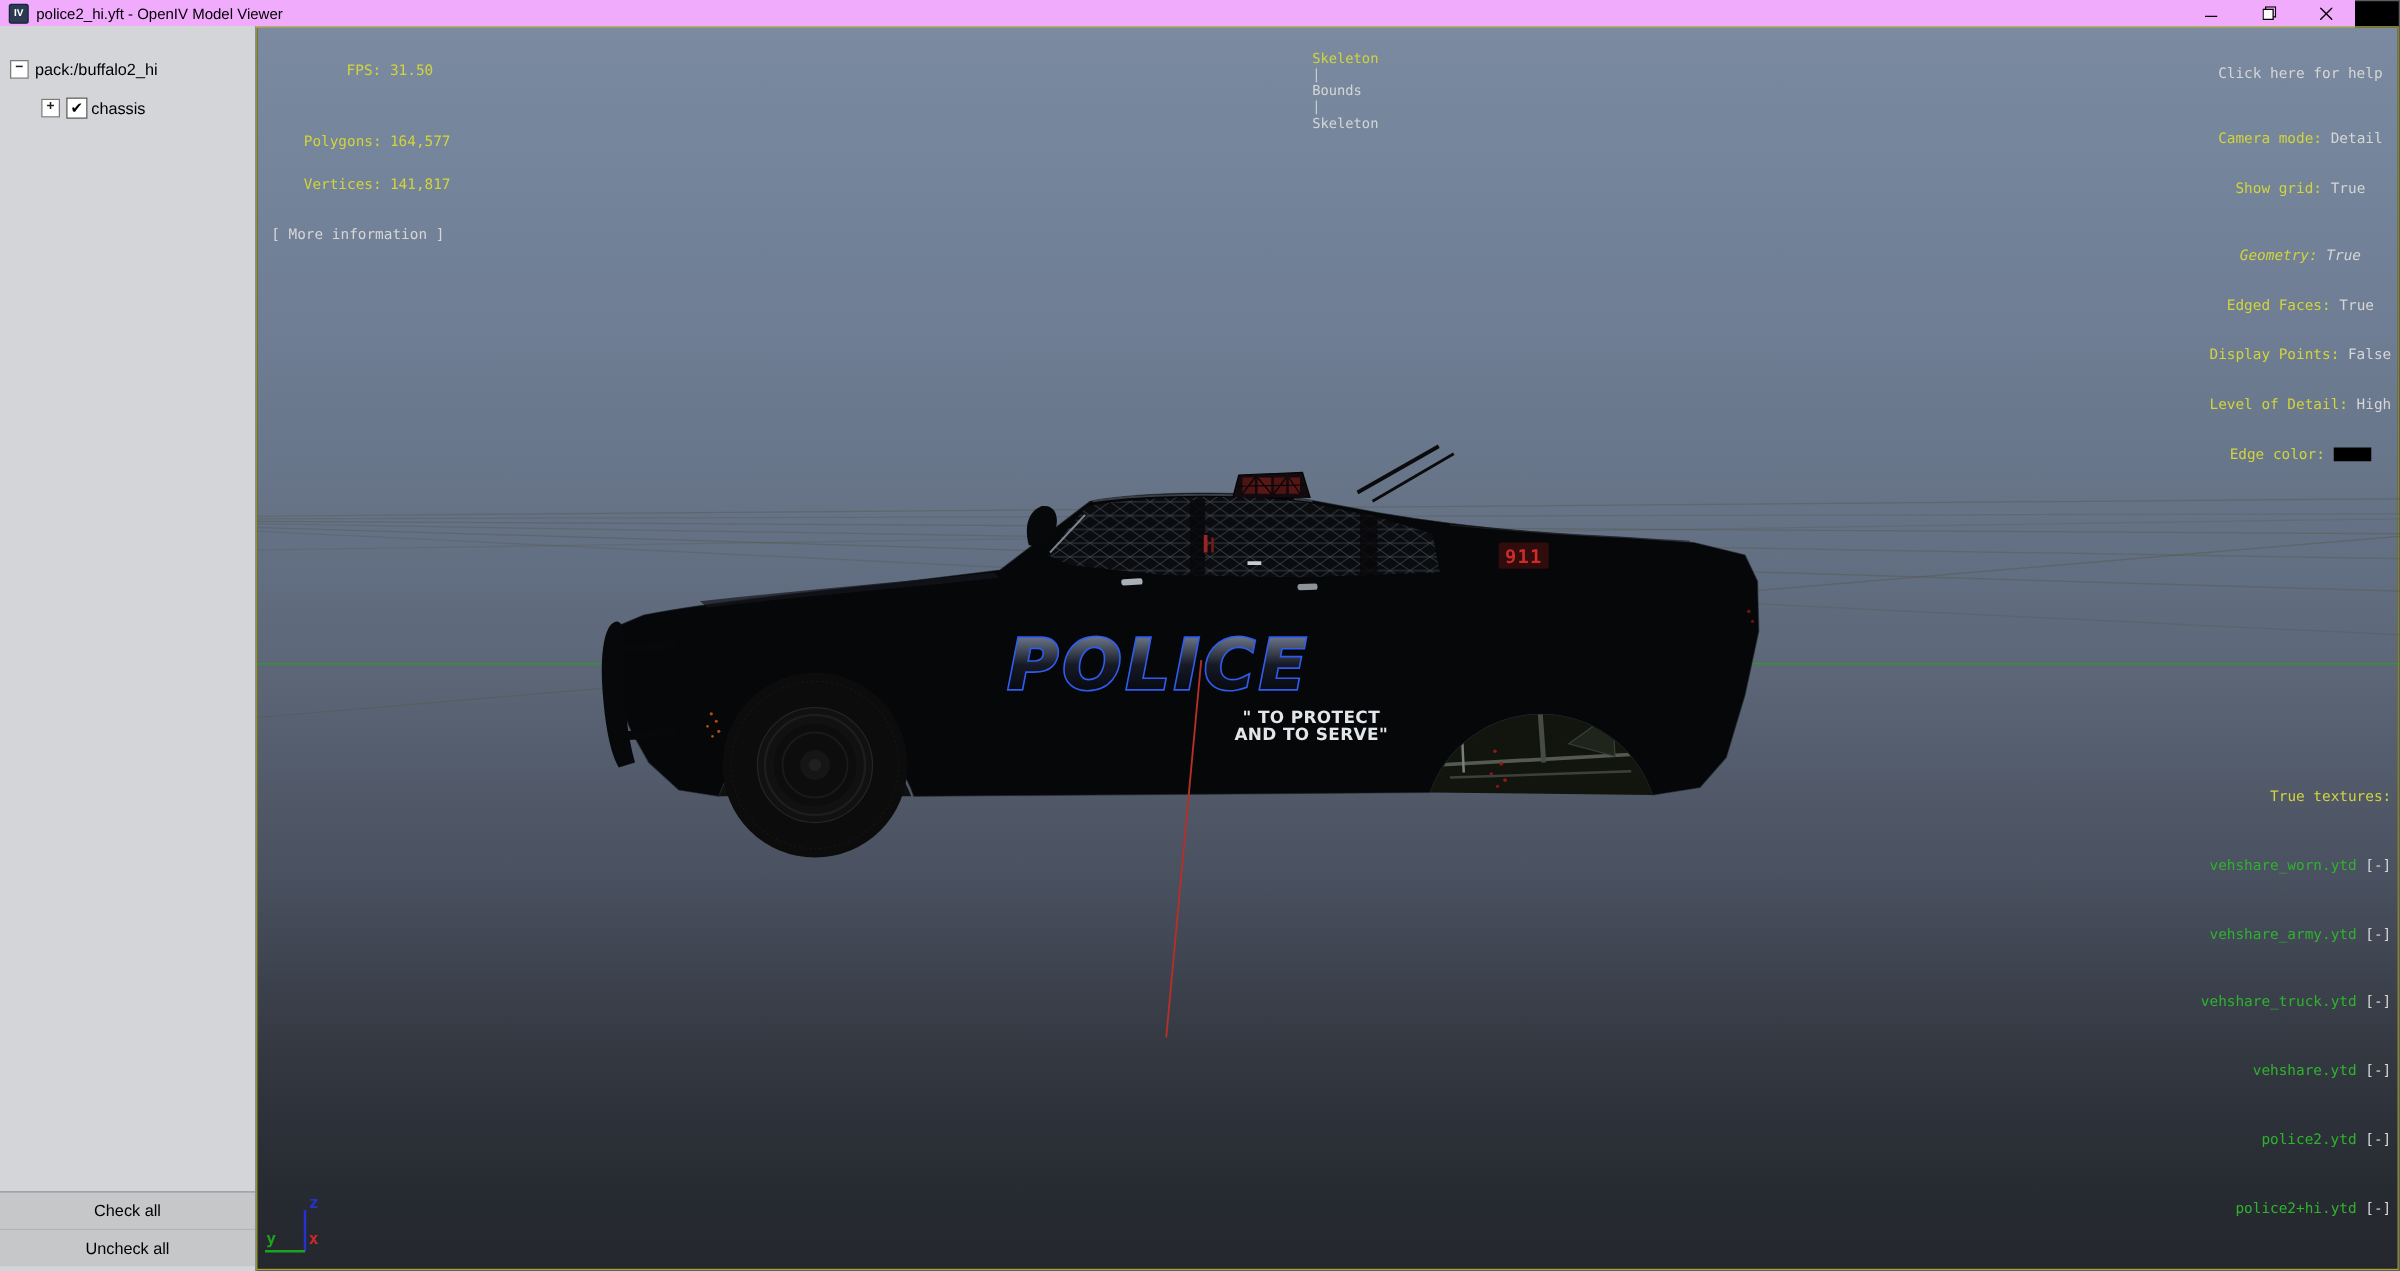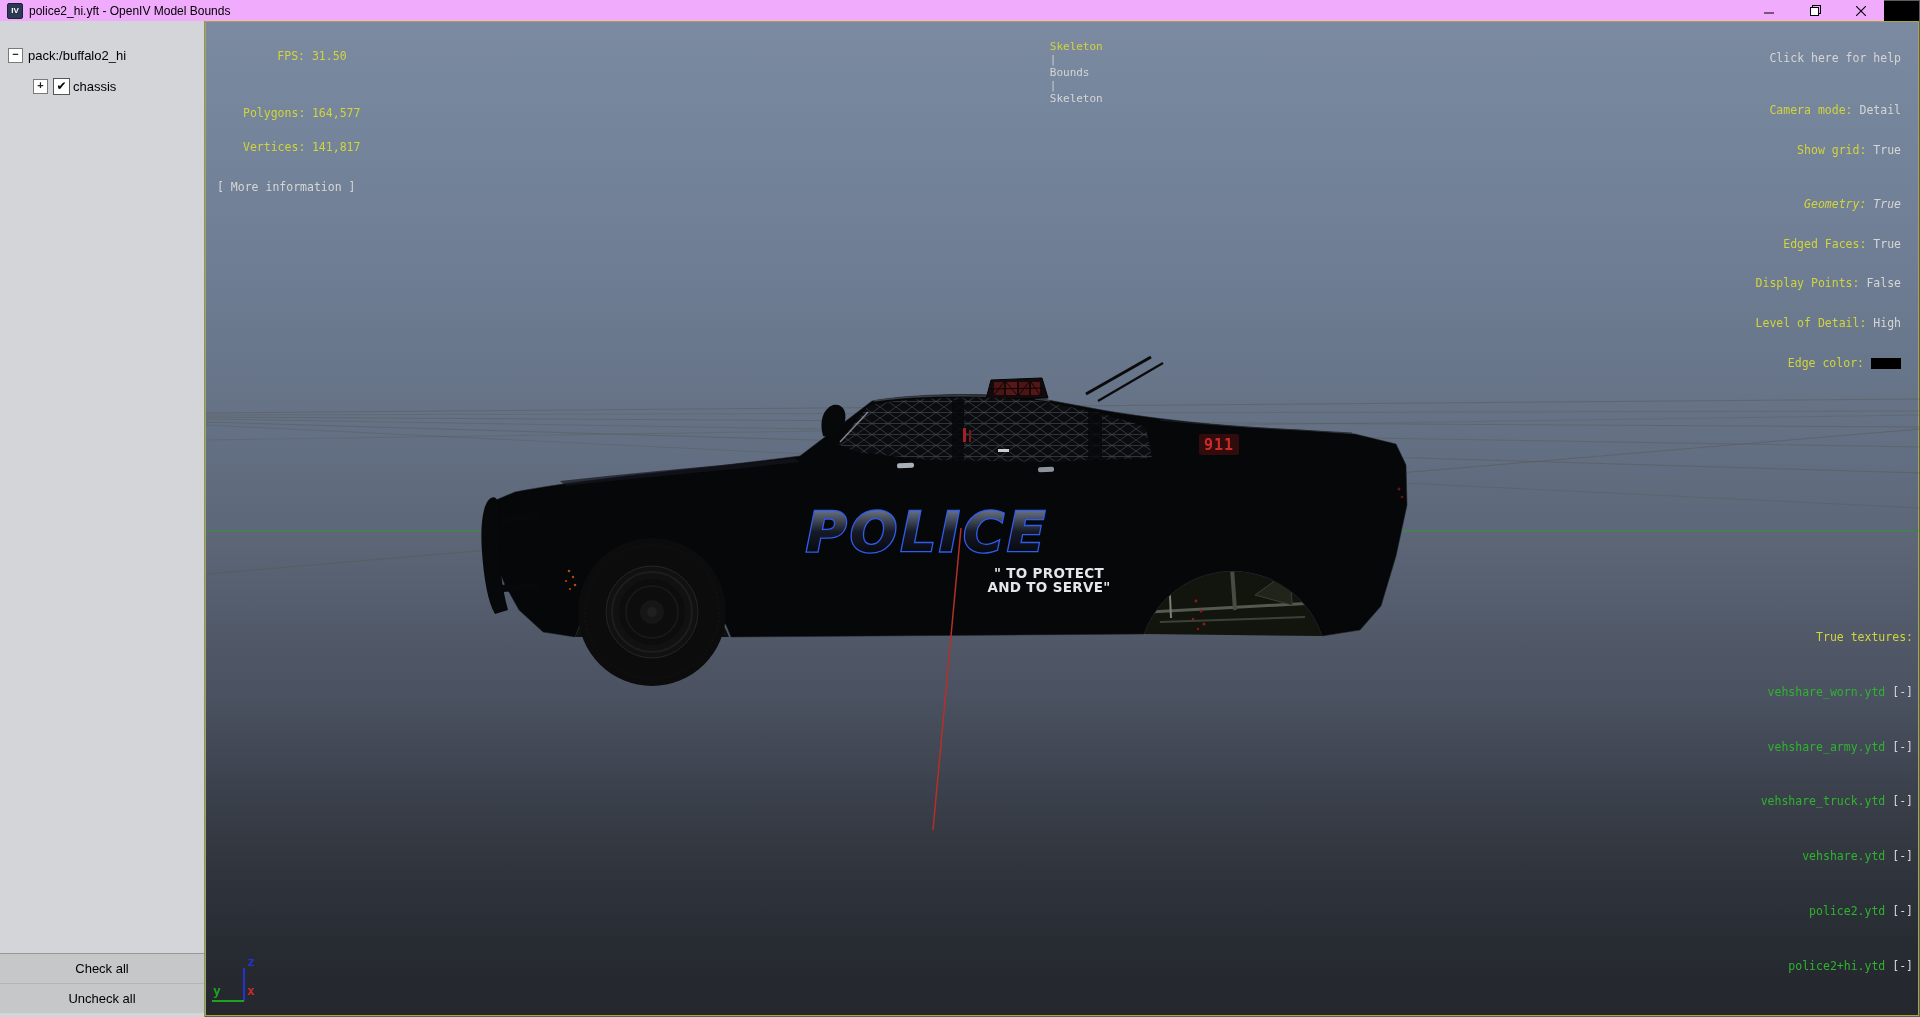--- a/index.html
+++ b/index.html
@@ -34,34 +34,34 @@
   
   .hud{position:absolute;font:11.5px "DejaVu Sans Mono",monospace;color:#d6d6d6;white-space:pre;}
   .yel{color:#d2d43c;}
   .grn{color:#2fb32f;}
   .stats{left:243px;top:28px;line-height:11.5px;}
   .stats .k{display:inline-block;width:62px;text-align:right;}
   .stats .row-gap{margin-top:22px;}
   .stats .more{margin-top:5px;margin-left:-26px;color:#d6d6d6;}
   .tabs{top:27px;left:1063px;transform:translateX(-50%);font-size:11px;}
   .tabs .sep{color:#cfcfcf;}
-  .settings{right:19px;top:26px;text-align:right;line-height:13.2px;}
+  .settings{right:7px;top:26px;text-align:center;line-height:13.2px;}
   .settings .help{margin-bottom:12px;}
   .settings .gap{margin-top:15px;font-style:italic;}
   .swatch{display:inline-block;width:30px;height:11px;vertical-align:middle;margin-left:7px;}
   .textures{right:7px;bottom:5px;text-align:right;line-height:18.3px;}
 </style>
 </head>
 <body>
 
 <div class="window">
 
   <div class="titlebar">
     <div class="app-icon">IV</div>
-    <div class="title-text">police2_hi.yft - OpenIV Model Bounds</div>
+    <div class="title-text">police2_hi.yft - OpenIV Model Viewer</div>
     <div class="win-controls">
       <div class="win-btn">
         <svg width="10" height="10">
             <path d="M0,7 H10" stroke="#000" stroke-width="1"></path>
           </svg>
       </div>
       <div class="win-btn">
         <svg width="11" height="11">
           <rect x="2.5" y="0.5" width="8" height="8" fill="none" stroke="#000"></rect>
           <rect x="0.5" y="2.5" width="8" height="8" fill="#fff" stroke="#000"></rect>

